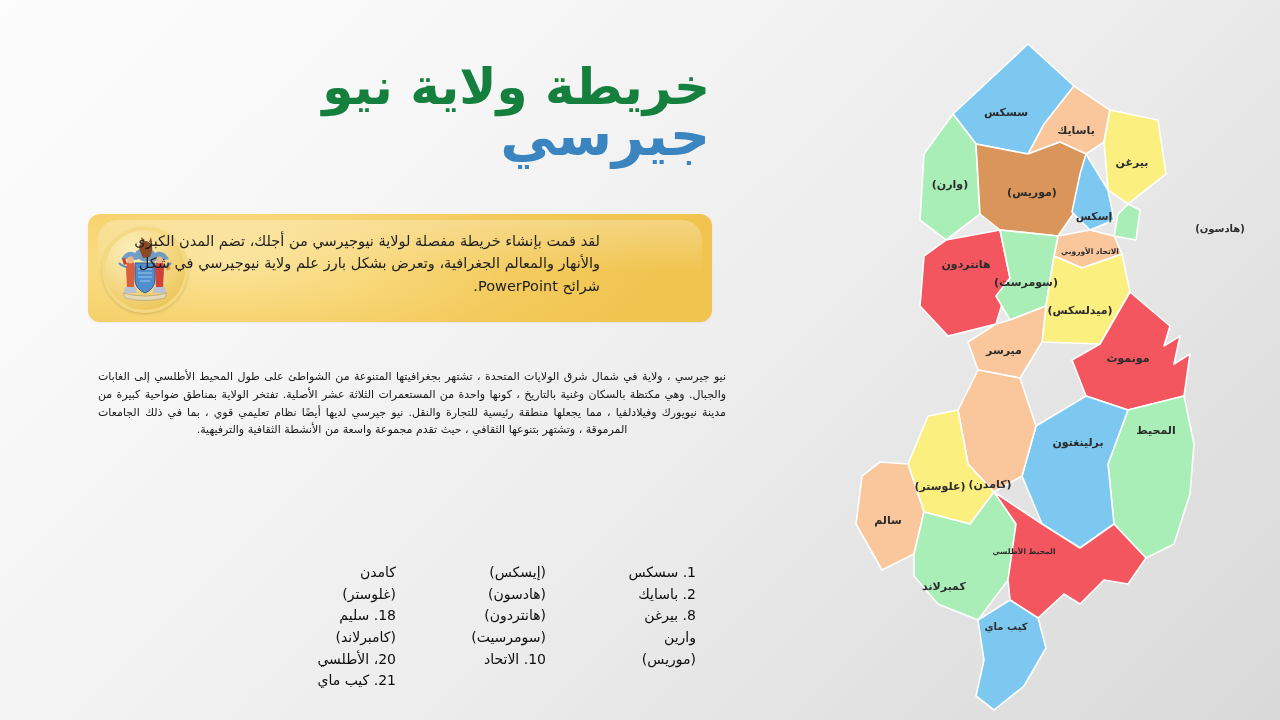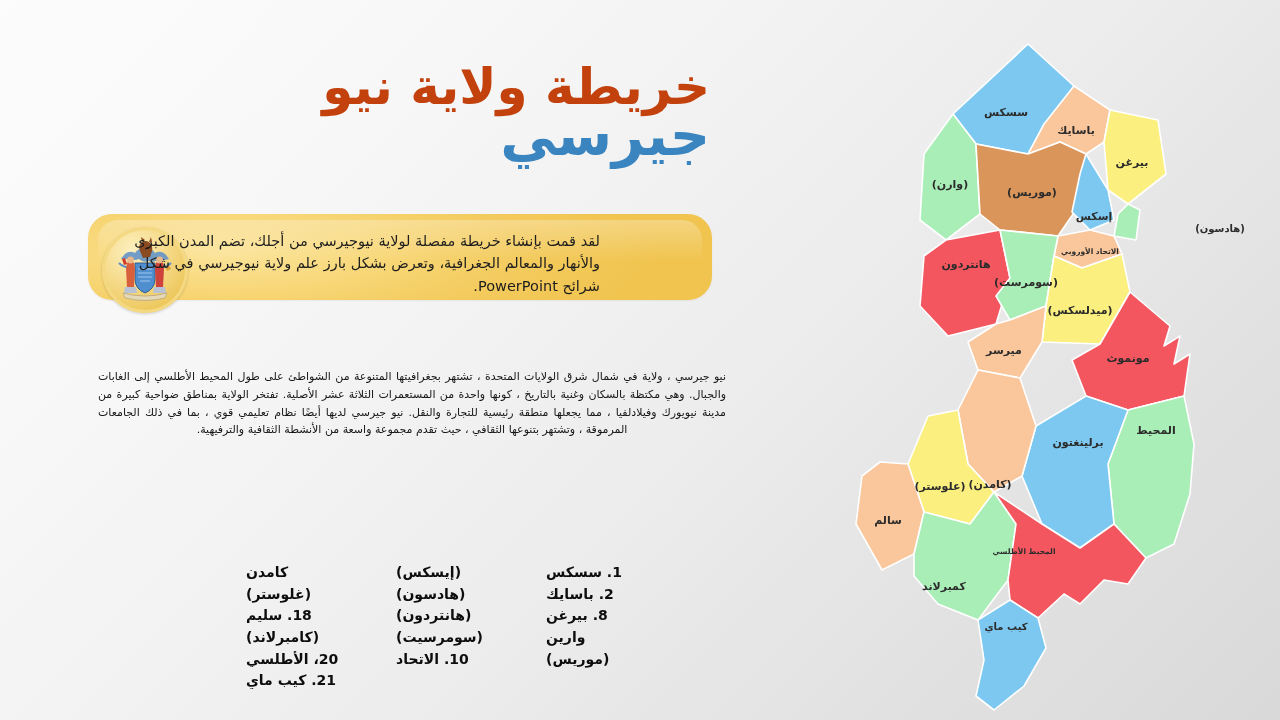--- a/index.html
+++ b/index.html
@@ -14,28 +14,28 @@
 
   
   .title-block{
     position:absolute;left:70px;top:62px;width:640px;
     text-align:right;line-height:1.02;
     font-family:"DejaVu Sans","Liberation Sans",sans-serif;
     font-weight:bold;font-size:50px;
     direction:rtl;
   }
   .title-line{display:block;white-space:nowrap;}
-  .t-red{color:#c2410c;}
+  .t-red{color:#15803d;}
   .t-blue{color:#3a85c0;}
   .title-line.l2{font-size:56px;margin-top:-6px;}
 
   
   .callout{
-    position:absolute;left:88px;top:214px;width:624px;height:86px;
-    border-radius:24px;
+    position:absolute;left:88px;top:214px;width:624px;height:108px;
+    border-radius:12px;
     background:
       radial-gradient(ellipse 70% 120% at 22% 45%, #fbe49a 0%, #f7d573 42%, #f3ca5c 70%, #f0c44f 100%),
       linear-gradient(180deg,#f6d375 0%,#f2c94f 100%);
     box-shadow:0 1px 2px rgba(0,0,0,.06);
   }
   .callout-inner{
     position:absolute;inset:6px 10px 6px 10px;border-radius:20px;
     background:linear-gradient(180deg,rgba(255,255,255,.28) 0%,rgba(255,255,255,0) 55%);
     pointer-events:none;
   }
@@ -60,23 +60,23 @@
     font-size:11px;line-height:1.62;color:#161616;
     font-family:"DejaVu Sans","Liberation Sans",sans-serif;
   }
 
   
   .legend{
     position:absolute;left:96px;top:562px;width:600px;height:150px;
     direction:rtl;display:flex;justify-content:flex-start;gap:0;
   }
   .legend-col{
-    text-align:left;direction:rtl;
-    font-family:"DejaVu Sans","Liberation Sans",sans-serif;
-    font-weight:bold;font-size:14px;line-height:1.55;color:#0d0d0d;
+    text-align:right;direction:rtl;
+    font-family:"DejaVu Sans","Liberation Sans",sans-serif;
+    font-weight:normal;font-size:14px;line-height:1.55;color:#0d0d0d;
     white-space:nowrap;
   }
   .legend-col.c1{width:150px;}
   .legend-col.c2{width:150px;}
   .legend-col.c3{width:150px;}
   .legend-col.c4{width:150px;}
   .legend-item{display:block;}
 
   
   .map-wrap{position:absolute;left:828px;top:24px;width:470px;height:688px;font-weight:bold;}

